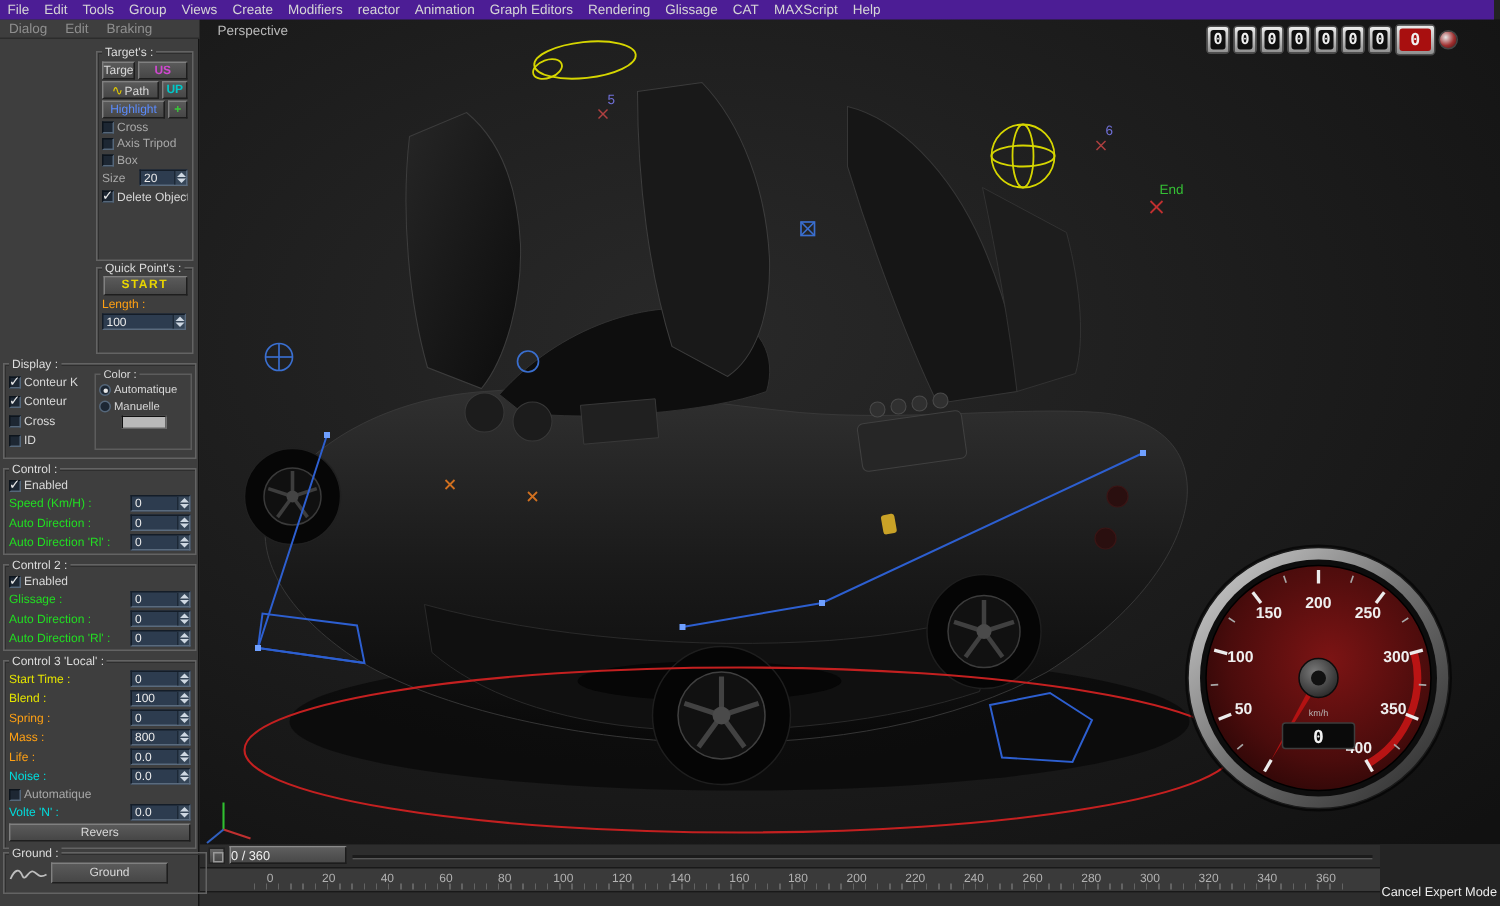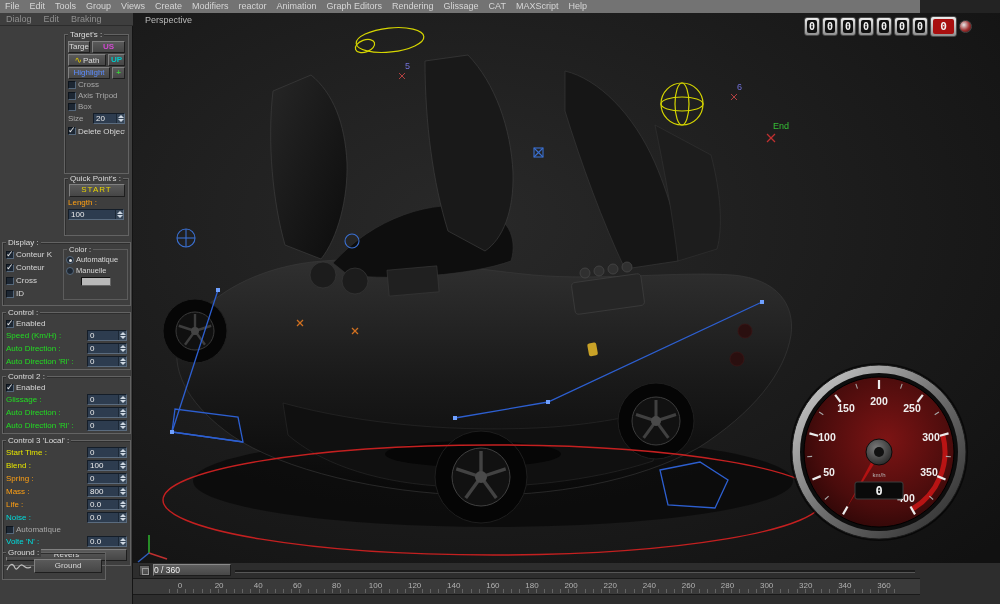--- a/index.html
+++ b/index.html
@@ -1,20 +1,20 @@
 <!DOCTYPE html>
 <html><head>
 <meta charset="utf-8">
 <style>
   *{margin:0;padding:0;box-sizing:border-box}
   html,body{width:1000px;height:604px;overflow:hidden}
   body{background:#232323;font-family:"Liberation Sans",sans-serif;position:relative}
 
   
-  #menubar{position:absolute;left:0;top:0;width:920px;height:13px;background:#737373;display:flex;align-items:center;z-index:8}
+  #menubar{position:absolute;left:0;top:0;width:996px;height:13px;background:#4c1d95;display:flex;align-items:center;z-index:8}
   #menubar .mi{font-size:9px;color:#d6d6d6;padding:0 5px;line-height:13px;white-space:nowrap}
   #dialogmenu{position:absolute;left:0;top:13px;width:133px;height:13px;background:#3e3e3e;display:flex;z-index:7;border-bottom:1px solid #2c2c2c}
   #dialogmenu .mi{font-size:9px;color:#8f8f8f;padding:0 6px;line-height:13px}
 
   
   #viewport{position:absolute;left:133px;top:13px;width:867px;height:550px;background:#151515}
   #vplabel{position:absolute;left:12px;top:2px;font-size:9px;color:#b9b9b9;z-index:3}
   #scene{position:absolute;left:0;top:0;z-index:1}
 
   
@@ -48,21 +48,21 @@
   .rd.on::after{content:"";position:absolute;left:2px;top:2px;width:3px;height:3px;border-radius:50%;background:#e8e8e8}
   .swatch{width:30px;height:9px;background:#b9b9b9;border:1px solid;border-color:#111 #666 #666 #111;margin:1px auto}
   #listbox{position:absolute;left:3px;top:10px;width:59px;height:198px;background:#203448;border:1px solid;border-color:#0d1823 #60748a #60748a #0d1823;overflow:hidden}
   .li{height:10px;font-size:8px;color:#fff;padding-left:2px;line-height:10px;white-space:nowrap}
   .li.sel{background:#2f64a8}
   .picon{color:#e0c800;font-size:9px;margin-right:1px}
   .plus{color:#39c939;font-weight:bold}
   .usbtn{color:#d048d0;font-weight:bold;width:33px}
   .upbtn{color:#00c8c8;font-weight:bold;width:17px}
   .hlbtn{color:#5b8cff}
-  .startbtn{color:#e8d400;font-weight:normal;letter-spacing:1px;width:56px;height:13px;margin:0 auto}
+  .startbtn{color:#e8d400;font-weight:bold;letter-spacing:1px;width:56px;height:13px;margin:0 auto}
   .reversbtn{width:100%;height:12px}
   .groundbtn{width:78px;height:14px;line-height:12px}
   .gicon{width:26px;height:13px;flex:none}
 
   
   #bottombar{position:absolute;left:133px;top:563px;width:867px;height:41px;background:#2d2d2d;z-index:6}
   #tslider-icon{position:absolute;left:6px;top:2px;width:11px;height:11px;background:linear-gradient(#666,#444);border:1px solid #222}
   #tslider-icon::after{content:"";position:absolute;left:2px;top:2px;width:5px;height:5px;border:1px solid #999}
   #treadout{position:absolute;left:20px;top:1px;width:78px;height:12px;background:linear-gradient(#5e5e5e,#484848);border:1px solid;border-color:#8a8a8a #1c1c1c #1c1c1c #8a8a8a;color:#f0f0f0;font-size:8.5px;line-height:11px}
   #tgroove{position:absolute;left:102px;top:7px;width:680px;height:3px;background:#1b1b1b;border-bottom:1px solid #565656}
@@ -599,21 +599,21 @@
             <i class="u"></i>
             <i class="d"></i>
           </span>
         </div>
       </div>
     <div class="row">
         <div class="btn reversbtn">Revers</div>
       </div>
   </div>
 
-  <div class="grp" style="left:2px;top:526px;width:104px;height:28px">
+  <div class="grp" style="left:2px;top:542px;width:136px;height:28px">
     <span class="grp-title">Ground :</span>
     <div class="row" style="height:16px">
       <svg class="gicon" viewBox="0 0 26 13">
         <path d="M1,10 C4,3 7,3 9,8 C11,12 13,4 16,5 C19,6 20,10 25,7" fill="none" stroke="#bdbdbd" stroke-width="1.2"></path>
       </svg>
       <div class="btn groundbtn">Ground</div>
     </div>
   </div>
 </div>
 
@@ -638,13 +638,16 @@
         <span>220</span>
       <span>240</span>
         <span>260</span>
       <span>280</span>
         <span>300</span>
       <span>320</span>
         <span>340</span>
       <span>360</span>
     </div>
   </div>
+  <div id="expertblock">
+    <span id="cancel-expert">Cancel Expert Mode</span>
+  </div>
 </div>
 
 </body></html>

